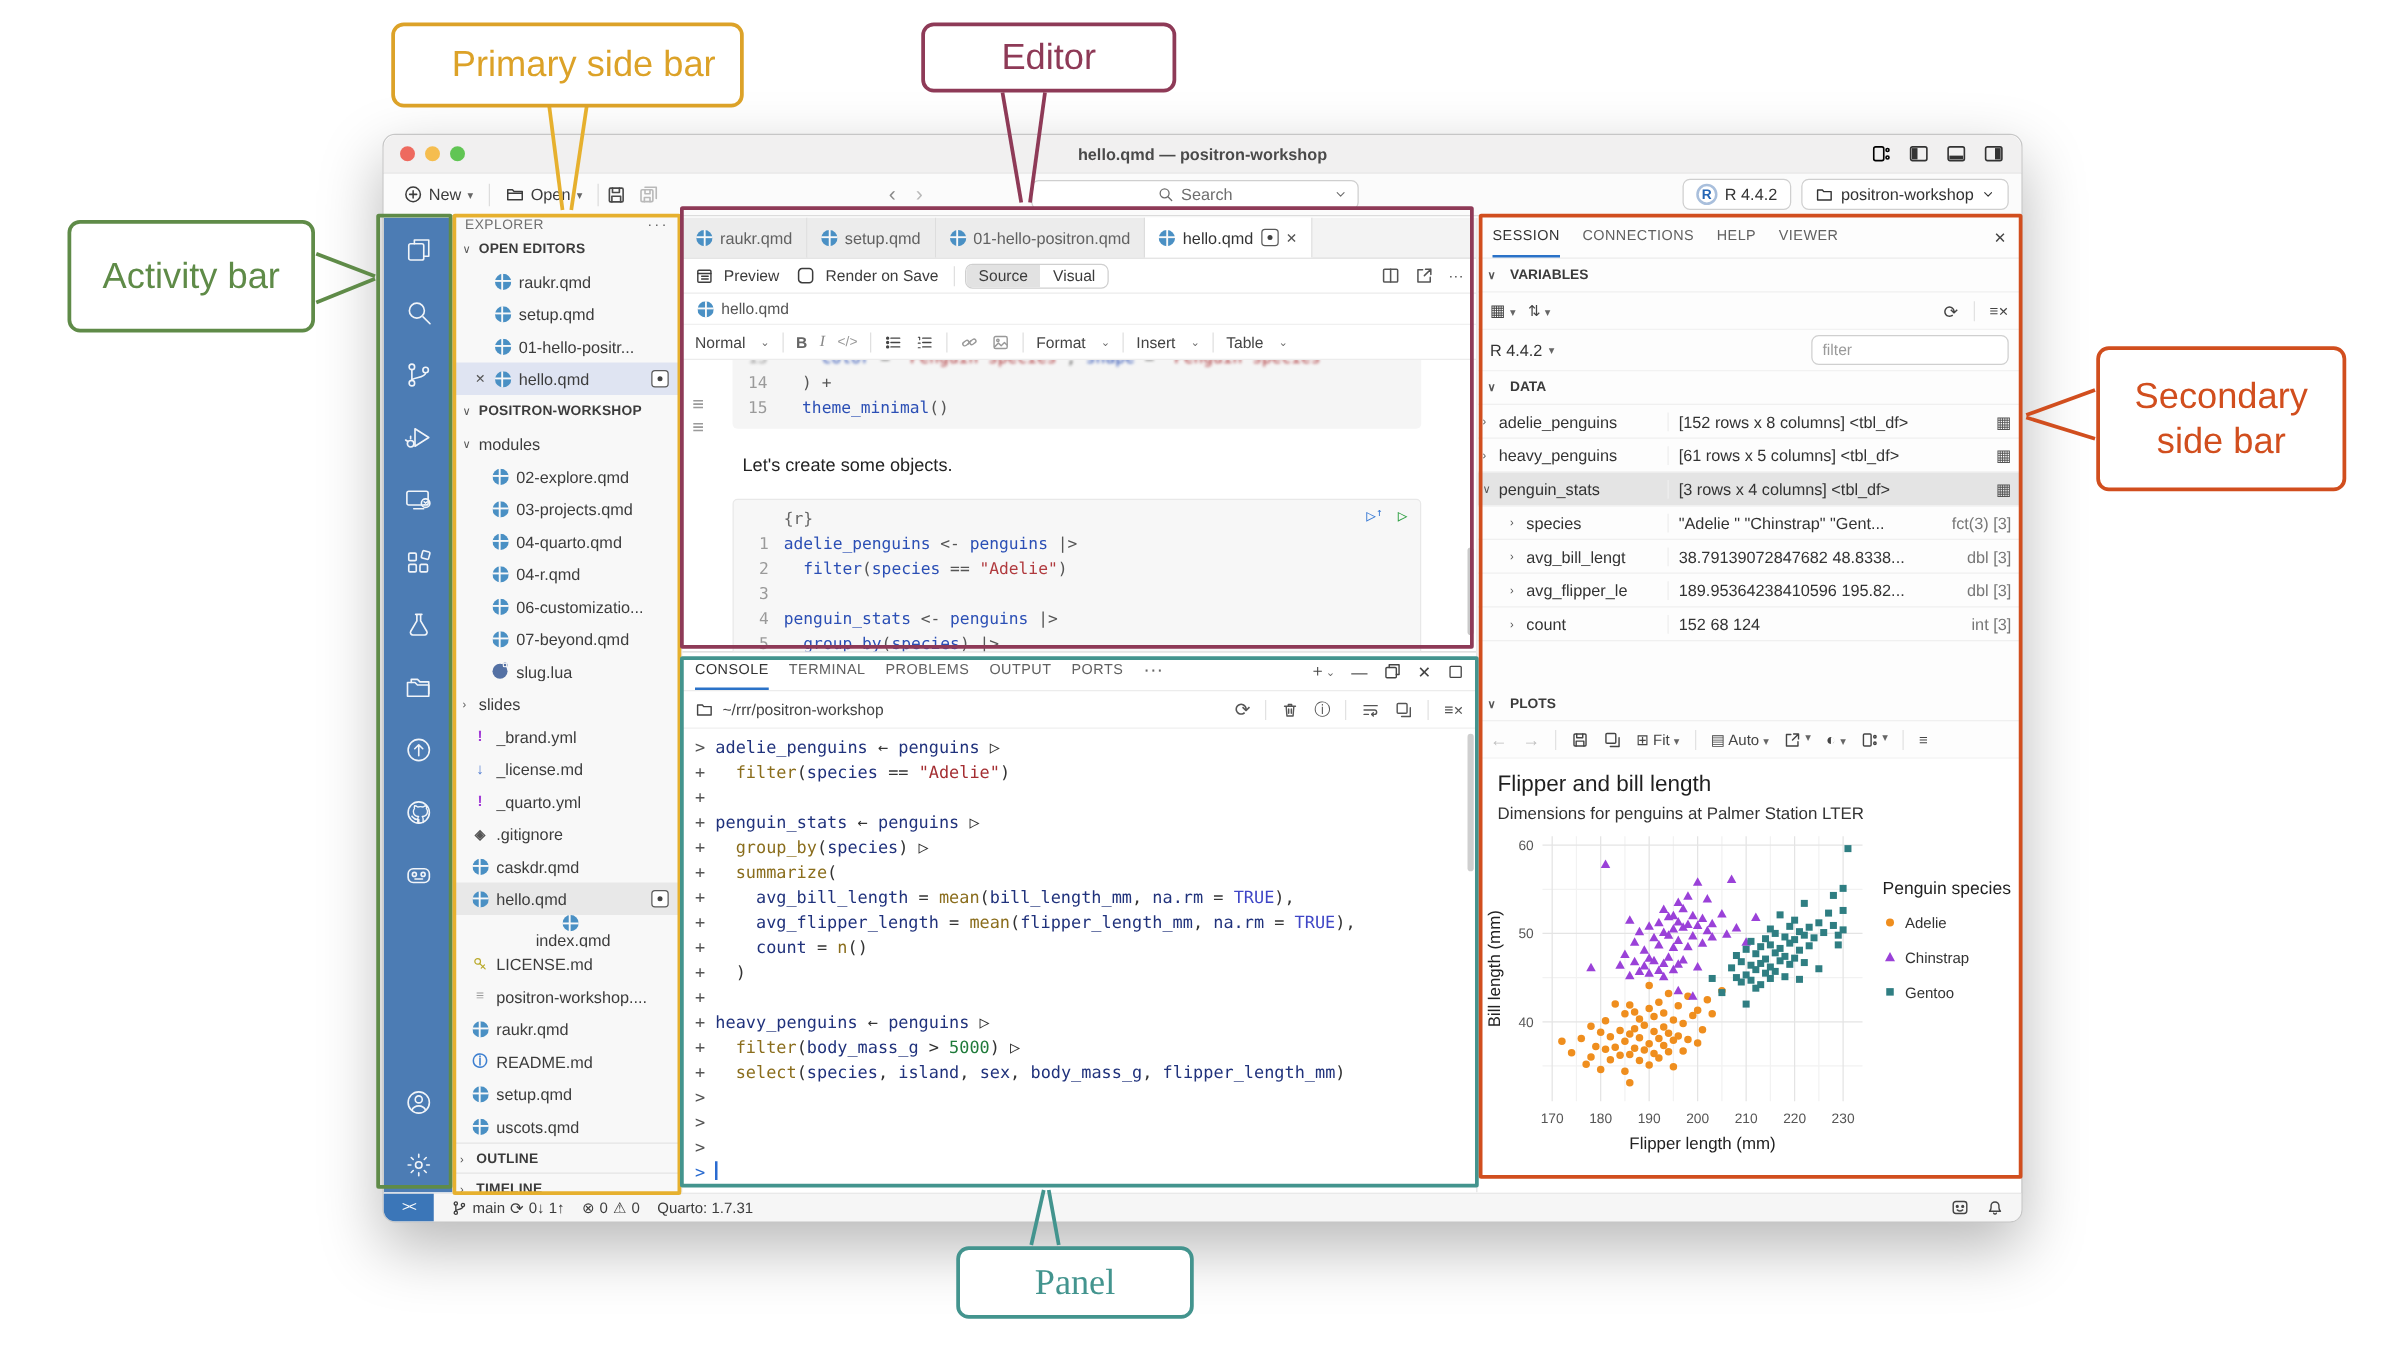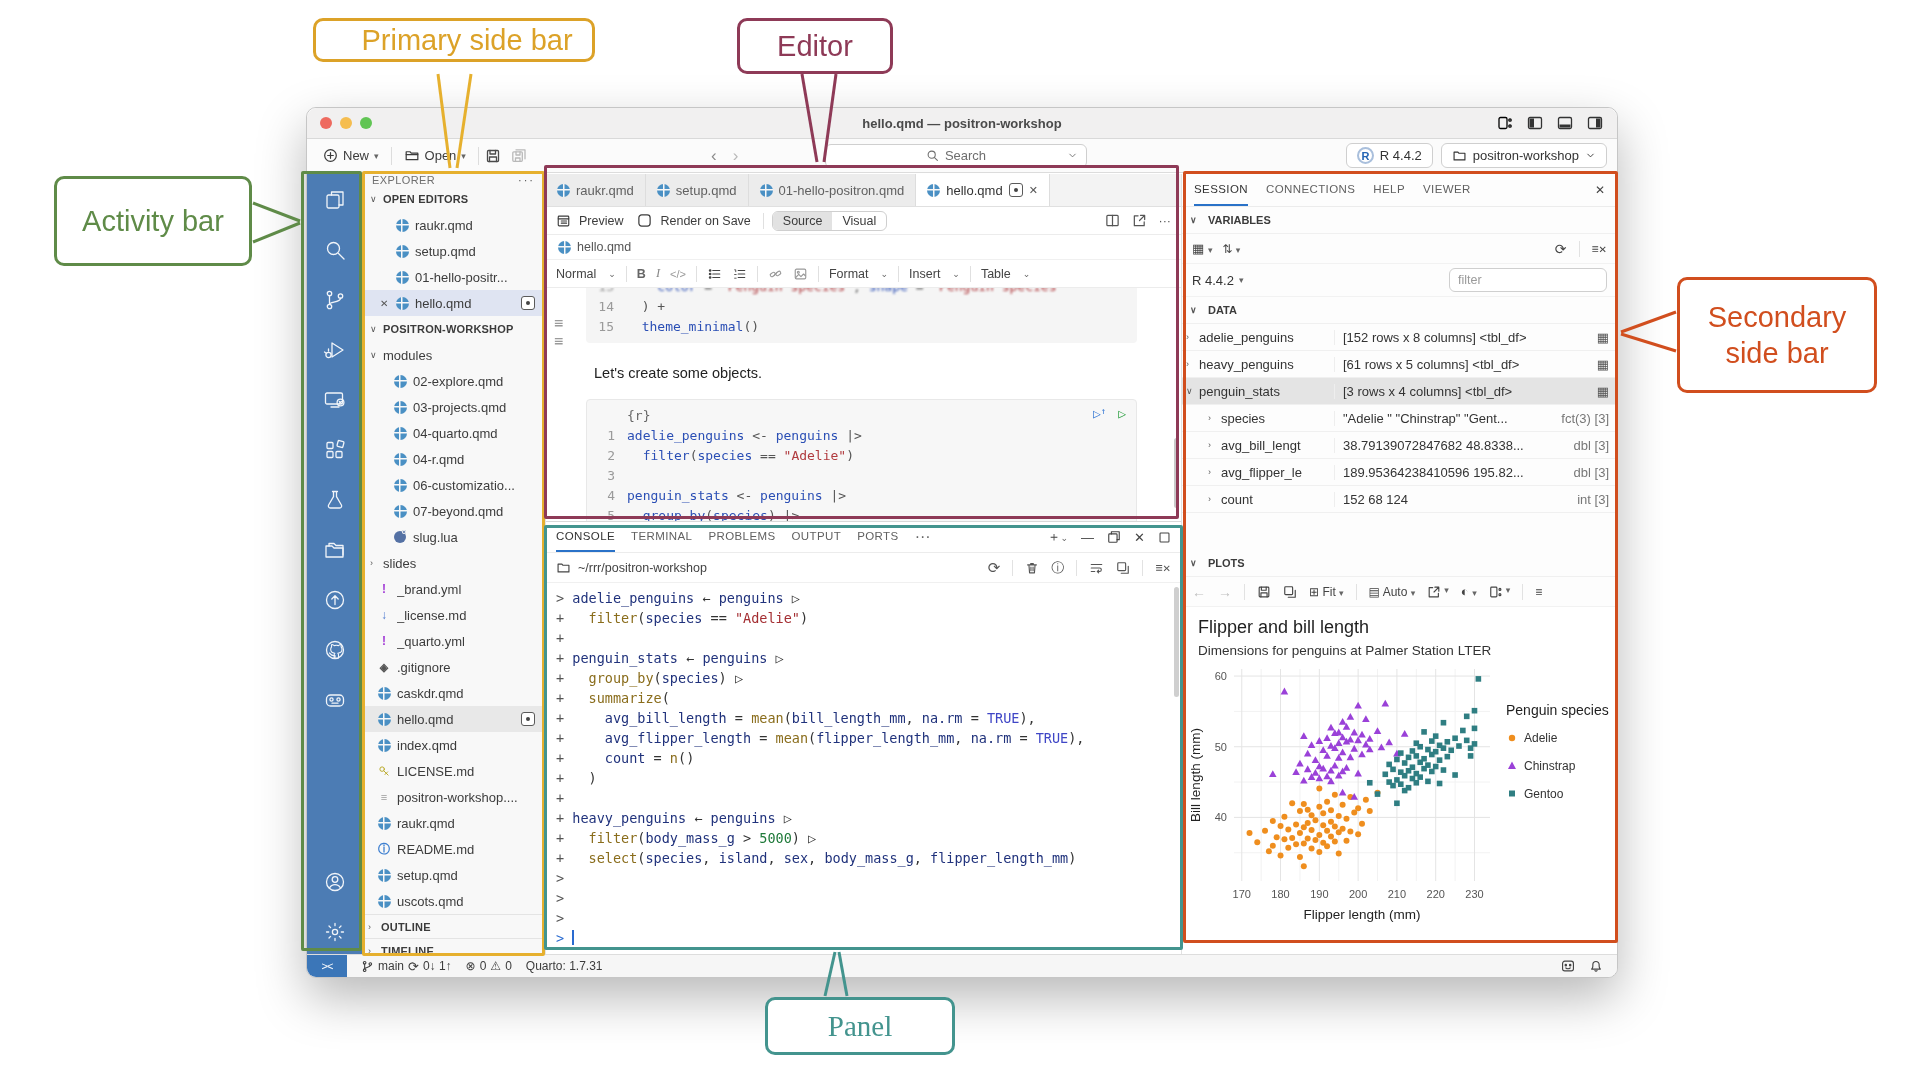--- a/index.html
+++ b/index.html
@@ -2,22 +2,22 @@
 <html><head>
 <meta charset="utf-8">
 <style>
   * { margin:0; padding:0; box-sizing:border-box; }
   html,body { width:1920px; height:1080px; background:#fff; font-family:"Liberation Sans",sans-serif; overflow:hidden; }
   .canvas { position:relative; width:1920px; height:1080px; background:#fff; }
 
   
   .ann { position:absolute; background:#fff; border:3px solid; border-radius:10px; display:flex; align-items:center; justify-content:center; font-size:29px; z-index:9; text-align:center; line-height:1.25; }
   #ann-activity  { left:54px;  top:176px; width:198px; height:90px;  color:#5f8b48; border-color:#5f8b48; }
-  #ann-primary   { left:313px; top:18px;  width:282px; height:44px;  color:#dca228; border-color:#dca228;padding-left:26px; }
-  #ann-editor    { left:737px; top:18px;  width:156px; height:56px;  color:#8e3a57; border-color:#8e3a57; }
+  #ann-primary   { left:313px; top:18px;  width:282px; height:68px;  color:#dca228; border-color:#dca228;padding-left:26px; }
+  #ann-editor    { left:737px; top:18px;  width:204px; height:56px;  color:#8e3a57; border-color:#8e3a57; }
   #ann-secondary { left:1677px;top:277px; width:200px; height:116px; color:#d14e1e; border-color:#d14e1e; padding:0 14px; }
   #ann-panel     { left:765px; top:997px; width:190px; height:58px;  color:#43948e; border-color:#43948e;font-family:Liberation Serif, serif; }
   #callouts { position:absolute; left:0; top:0; width:1920px; height:1080px; z-index:8; pointer-events:none; }
 
   
   .outline { position:absolute; border:3px solid; border-radius:2px; z-index:7; pointer-events:none; }
   #out-activity { left:301px; top:171px; width:61px;  height:780px; border-color:#5f8b48; }
   #out-primary  { left:362px; top:171px; width:183px; height:785px; border-color:#e6b02e; }
   #out-editor   { left:544px; top:165px; width:635px; height:354px; border-color:#8e3a57; }
   #out-panel    { left:544px; top:525px; width:639px; height:425px; border-color:#43948e; }
@@ -528,21 +528,21 @@
               </span>
               <span class="lbl">caskdr.qmd</span>
             </div>
             <div class="row sel-file" style="padding-left: 14px;">
               <span class="ficon">
                 <span class="qicon"></span>
               </span>
               <span class="lbl">hello.qmd</span>
               <span class="dotbox"></span>
             </div>
-            <div class="row" style="padding-left: 14px;">
+            <div class="row" style="padding-left: 14px; flex-direction: column;">
               <span class="ficon">
                 <span class="qicon"></span>
               </span>
               <span class="lbl">index.qmd</span>
             </div>
             <div class="row" style="padding-left: 14px;">
               <span class="ficon">
                 <svg class="li" width="12" height="12" viewBox="0 0 16 16" style="color:#b9a928">
                   <circle cx="5.5" cy="5.5" r="3"></circle>
                   <path d="M7.8 7.8L13.5 13.5M11 11l1.8-1.8M9.3 12.7l1.4-1.4"></path>

